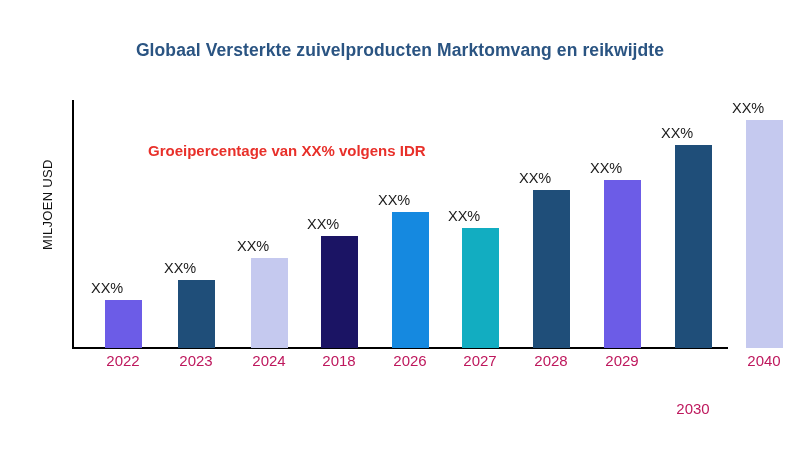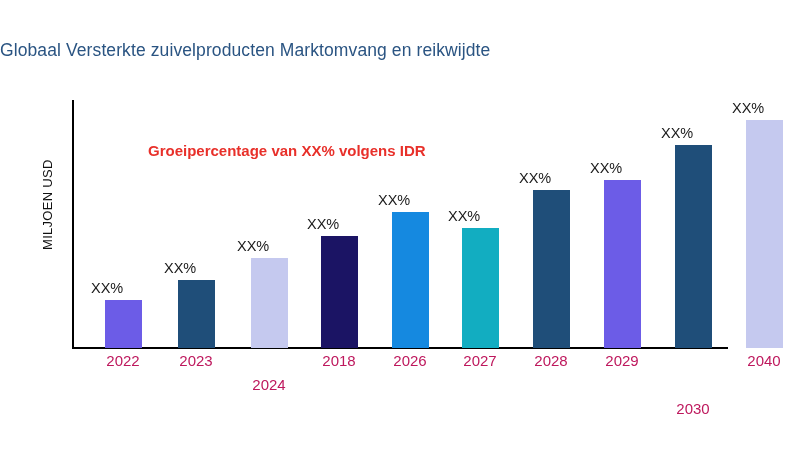--- a/index.html
+++ b/index.html
@@ -19,22 +19,23 @@
     height: 450px;
     background: #ffffff;
   }
 
   
   .chart-title {
     position: absolute;
     top: 40px;
     left: 0;
     width: 800px;
+    text-align: center;
     font-size: 17.5px;
-    font-weight: normal;
+    font-weight: bold;
     color: #2a5482;
     letter-spacing: 0.1px;
     white-space: nowrap;
   }
 
   
   .y-axis-title {
     position: absolute;
     left: 22px;
     top: 130px;
@@ -180,21 +181,21 @@
         <div class="bar-rect" style="height: 228px; background: rgb(197, 201, 239);"></div>
         <div class="bar-value-label" style="bottom: 232px;">XX%</div>
       </div>
     </div>
 
   <div class="growth-annotation">Groeipercentage van XX% volgens IDR</div>
 
 
 <div class="tick-label" style="left: 90px;">2022</div>
     <div class="tick-label" style="left: 163px;">2023</div>
-    <div class="tick-label" style="left: 236px; margin-top: 24px;">2024</div>
+    <div class="tick-label" style="left: 236px;">2024</div>
     <div class="tick-label" style="left: 306px;">2018</div>
     <div class="tick-label" style="left: 377px;">2026</div>
     <div class="tick-label" style="left: 447px;">2027</div>
     <div class="tick-label" style="left: 518px;">2028</div>
     <div class="tick-label" style="left: 589px;">2029</div>
     <div class="tick-label" style="left: 660px; margin-top: 48px;">2030</div>
     <div class="tick-label" style="left: 731px;">2040</div>
   </div>
 
 </body></html>

